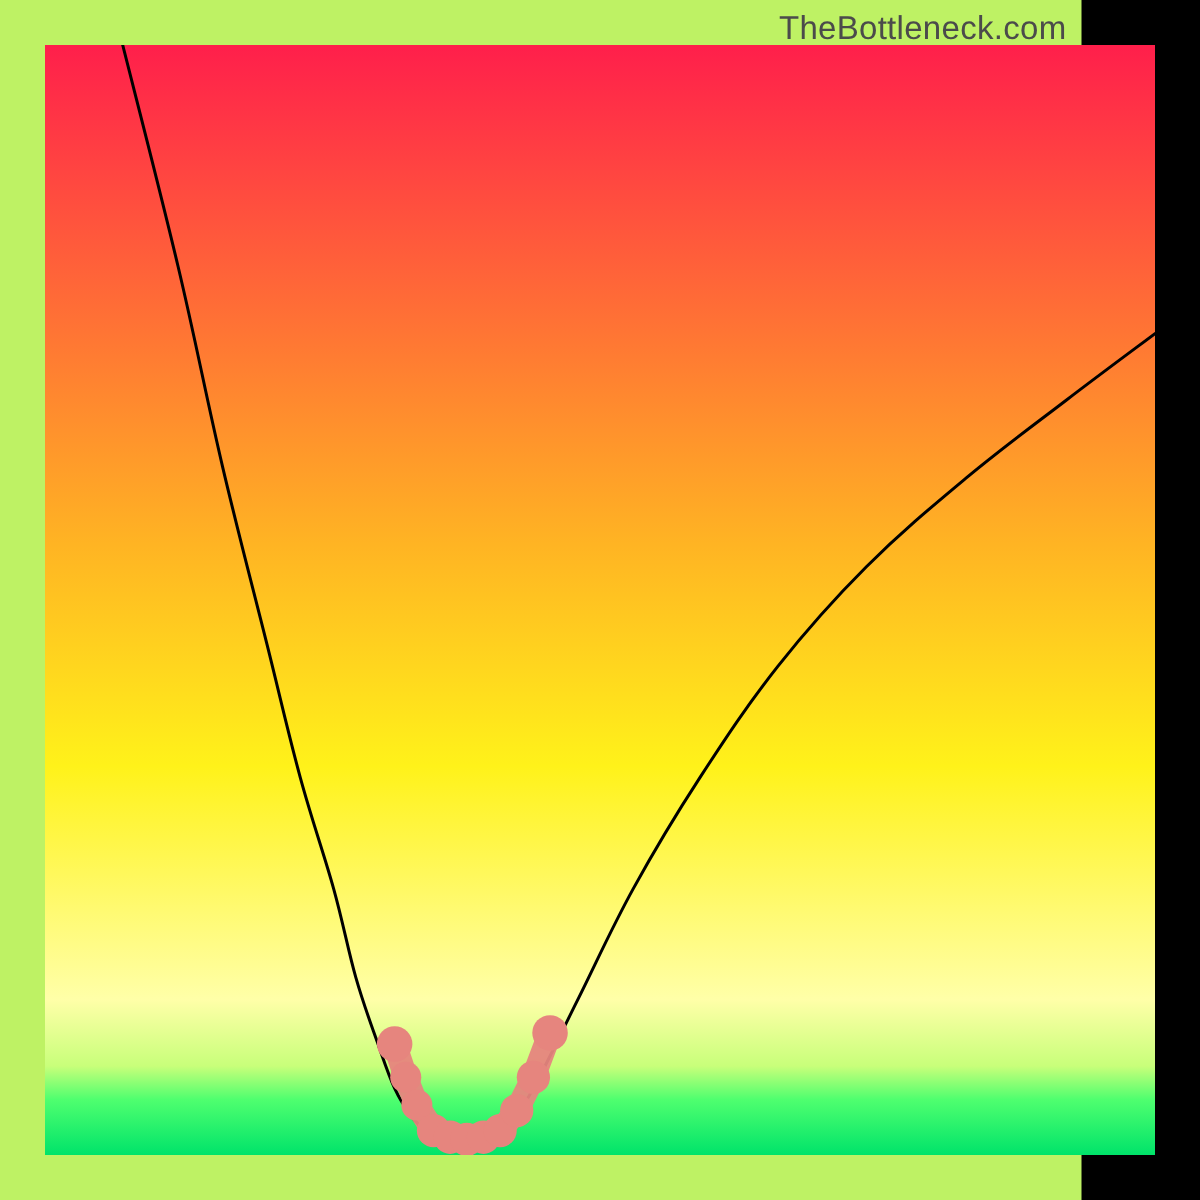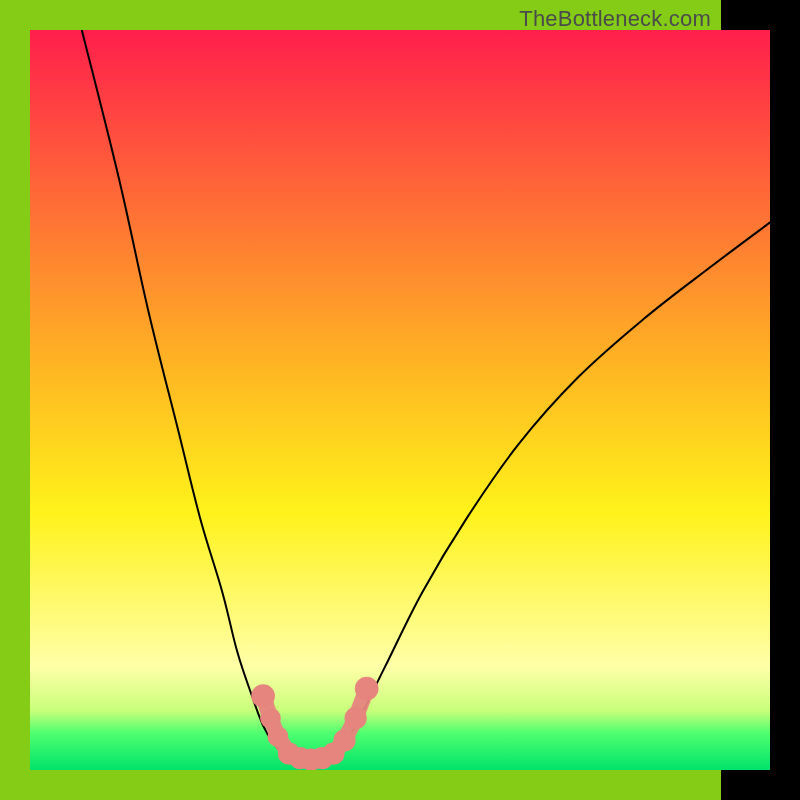--- a/index.html
+++ b/index.html
@@ -8,21 +8,21 @@
     width: 800px;
     height: 800px;
     overflow: hidden;
     background: #000;
     font-family: Arial, Helvetica, sans-serif;
   }
   .frame {
     position: absolute;
     left: 0; top: 0;
     width: 721px; height: 800px;
-    background: #84cc16;
+    background: #bef264;
   }
   .plot {
     position: absolute;
     left: 30px;
     top: 30px;
     width: 740px;
     height: 740px;
     overflow: hidden;
   }
   .watermark {

